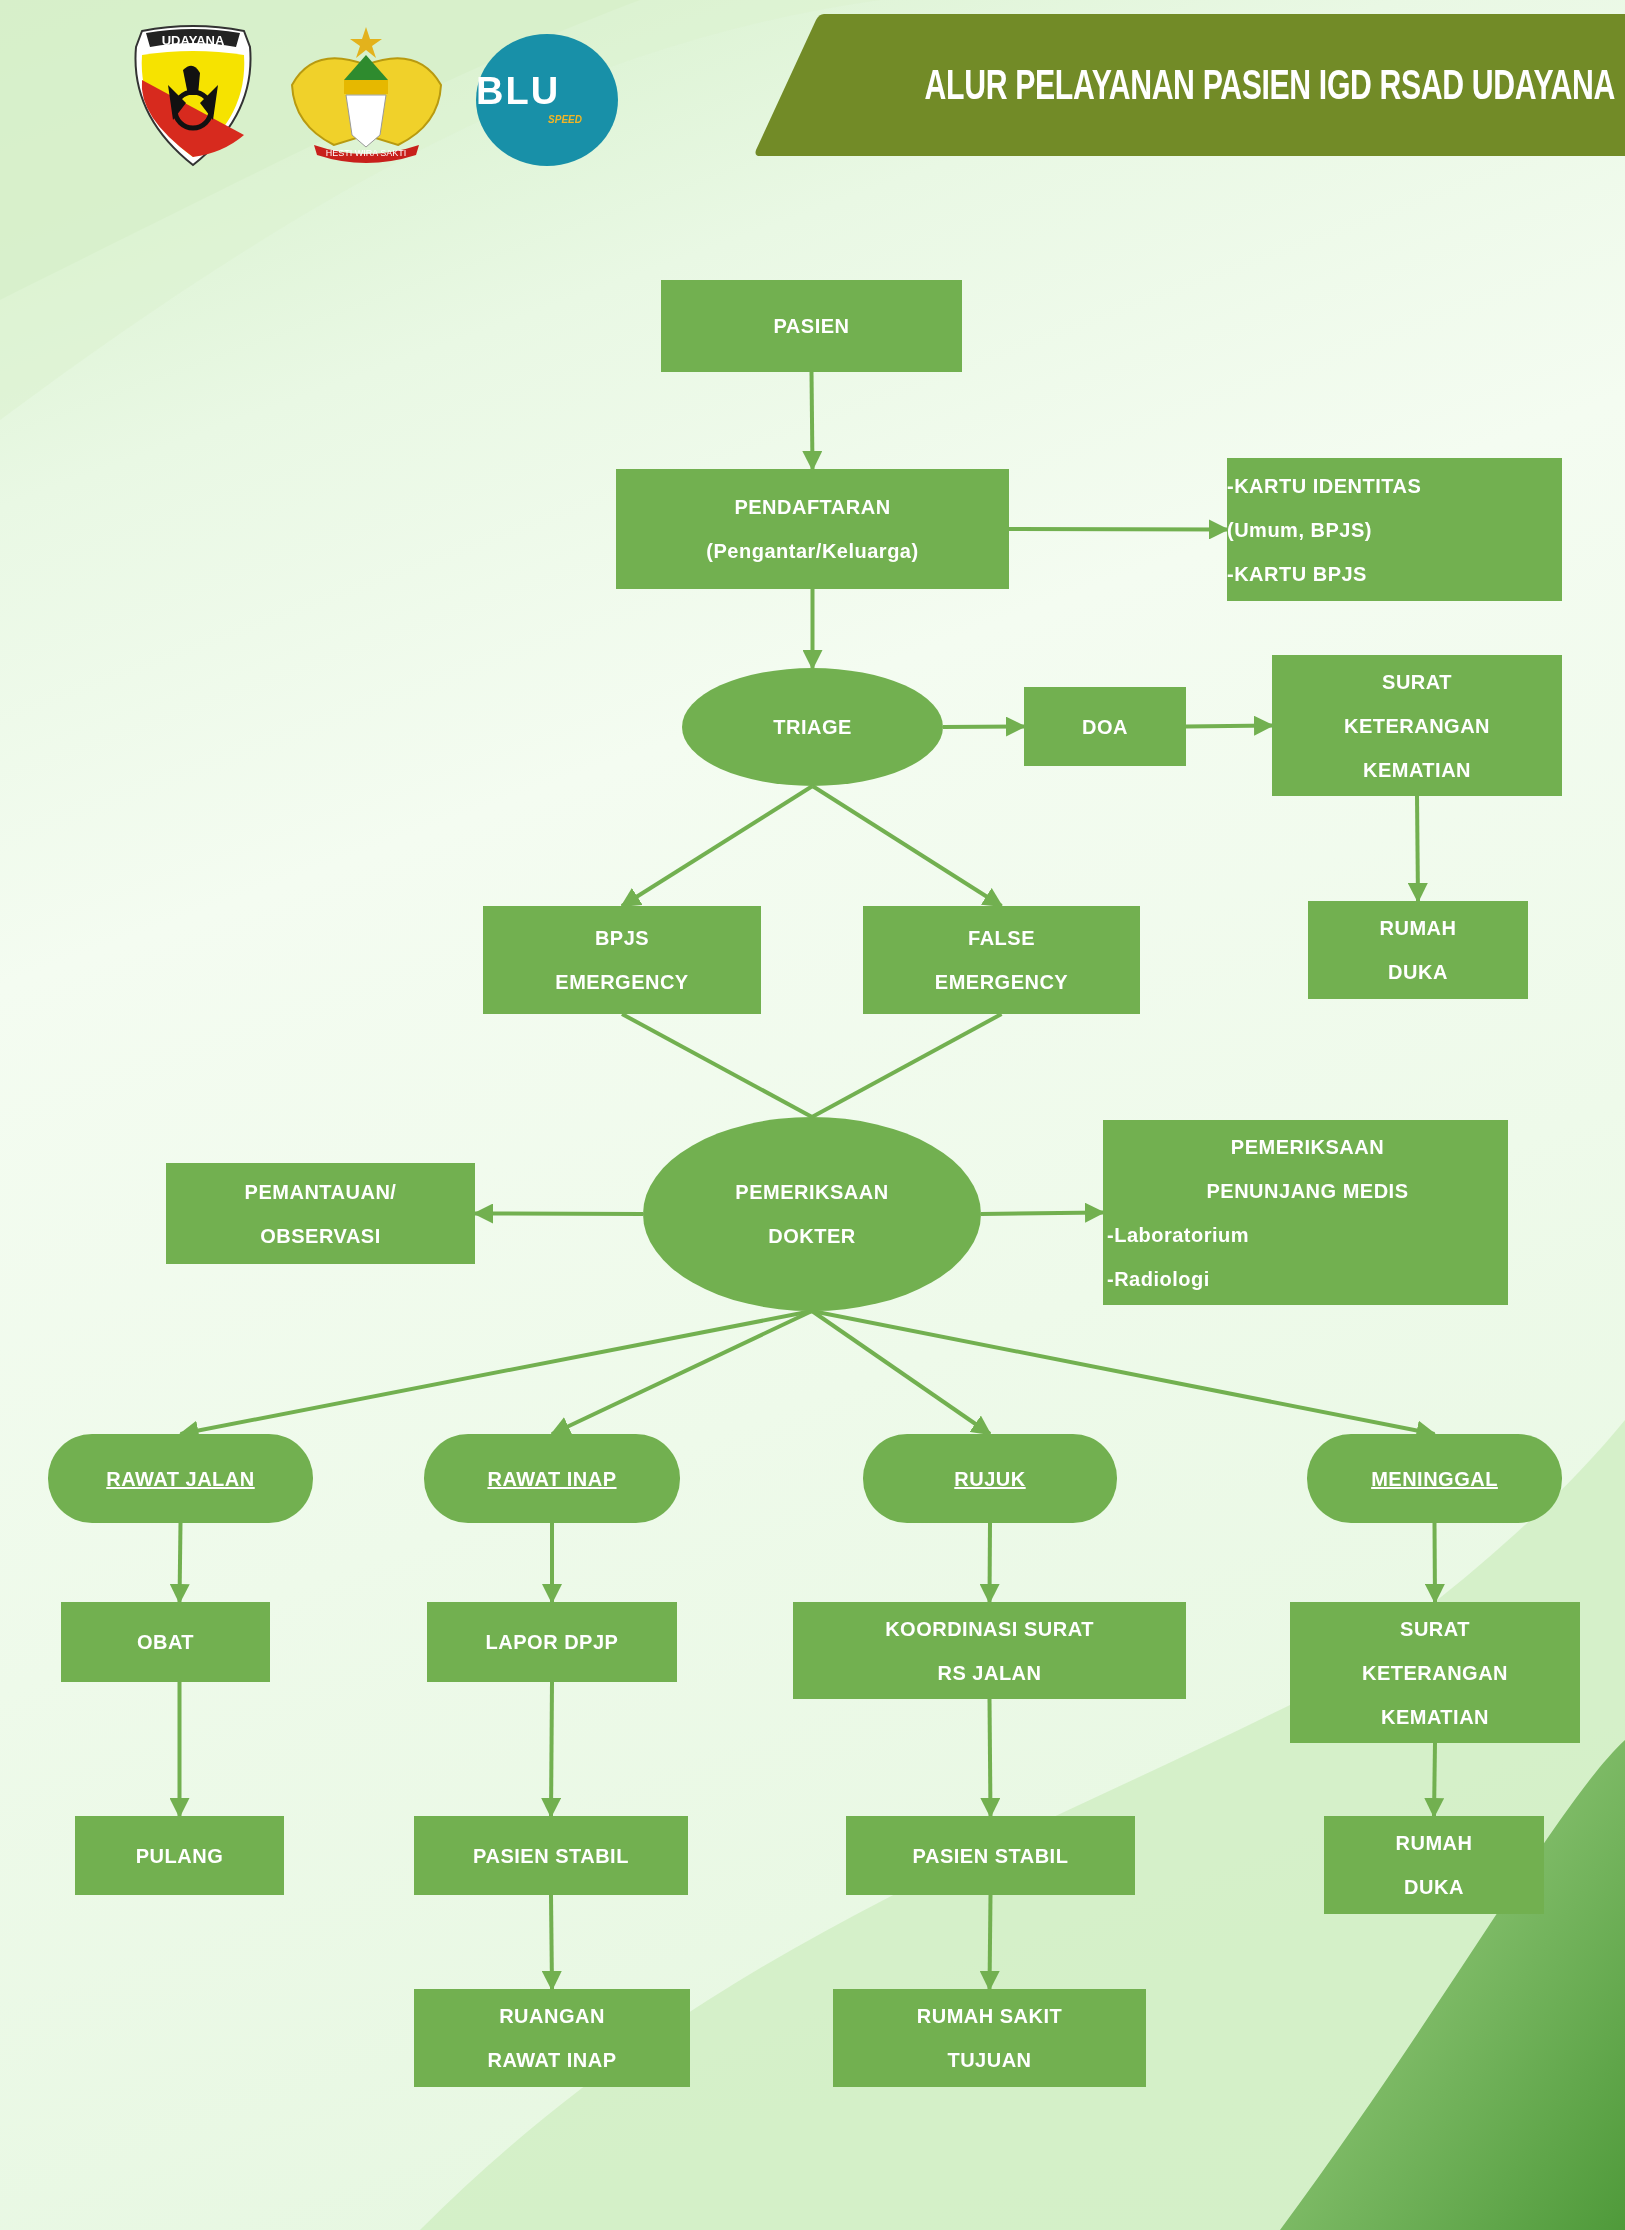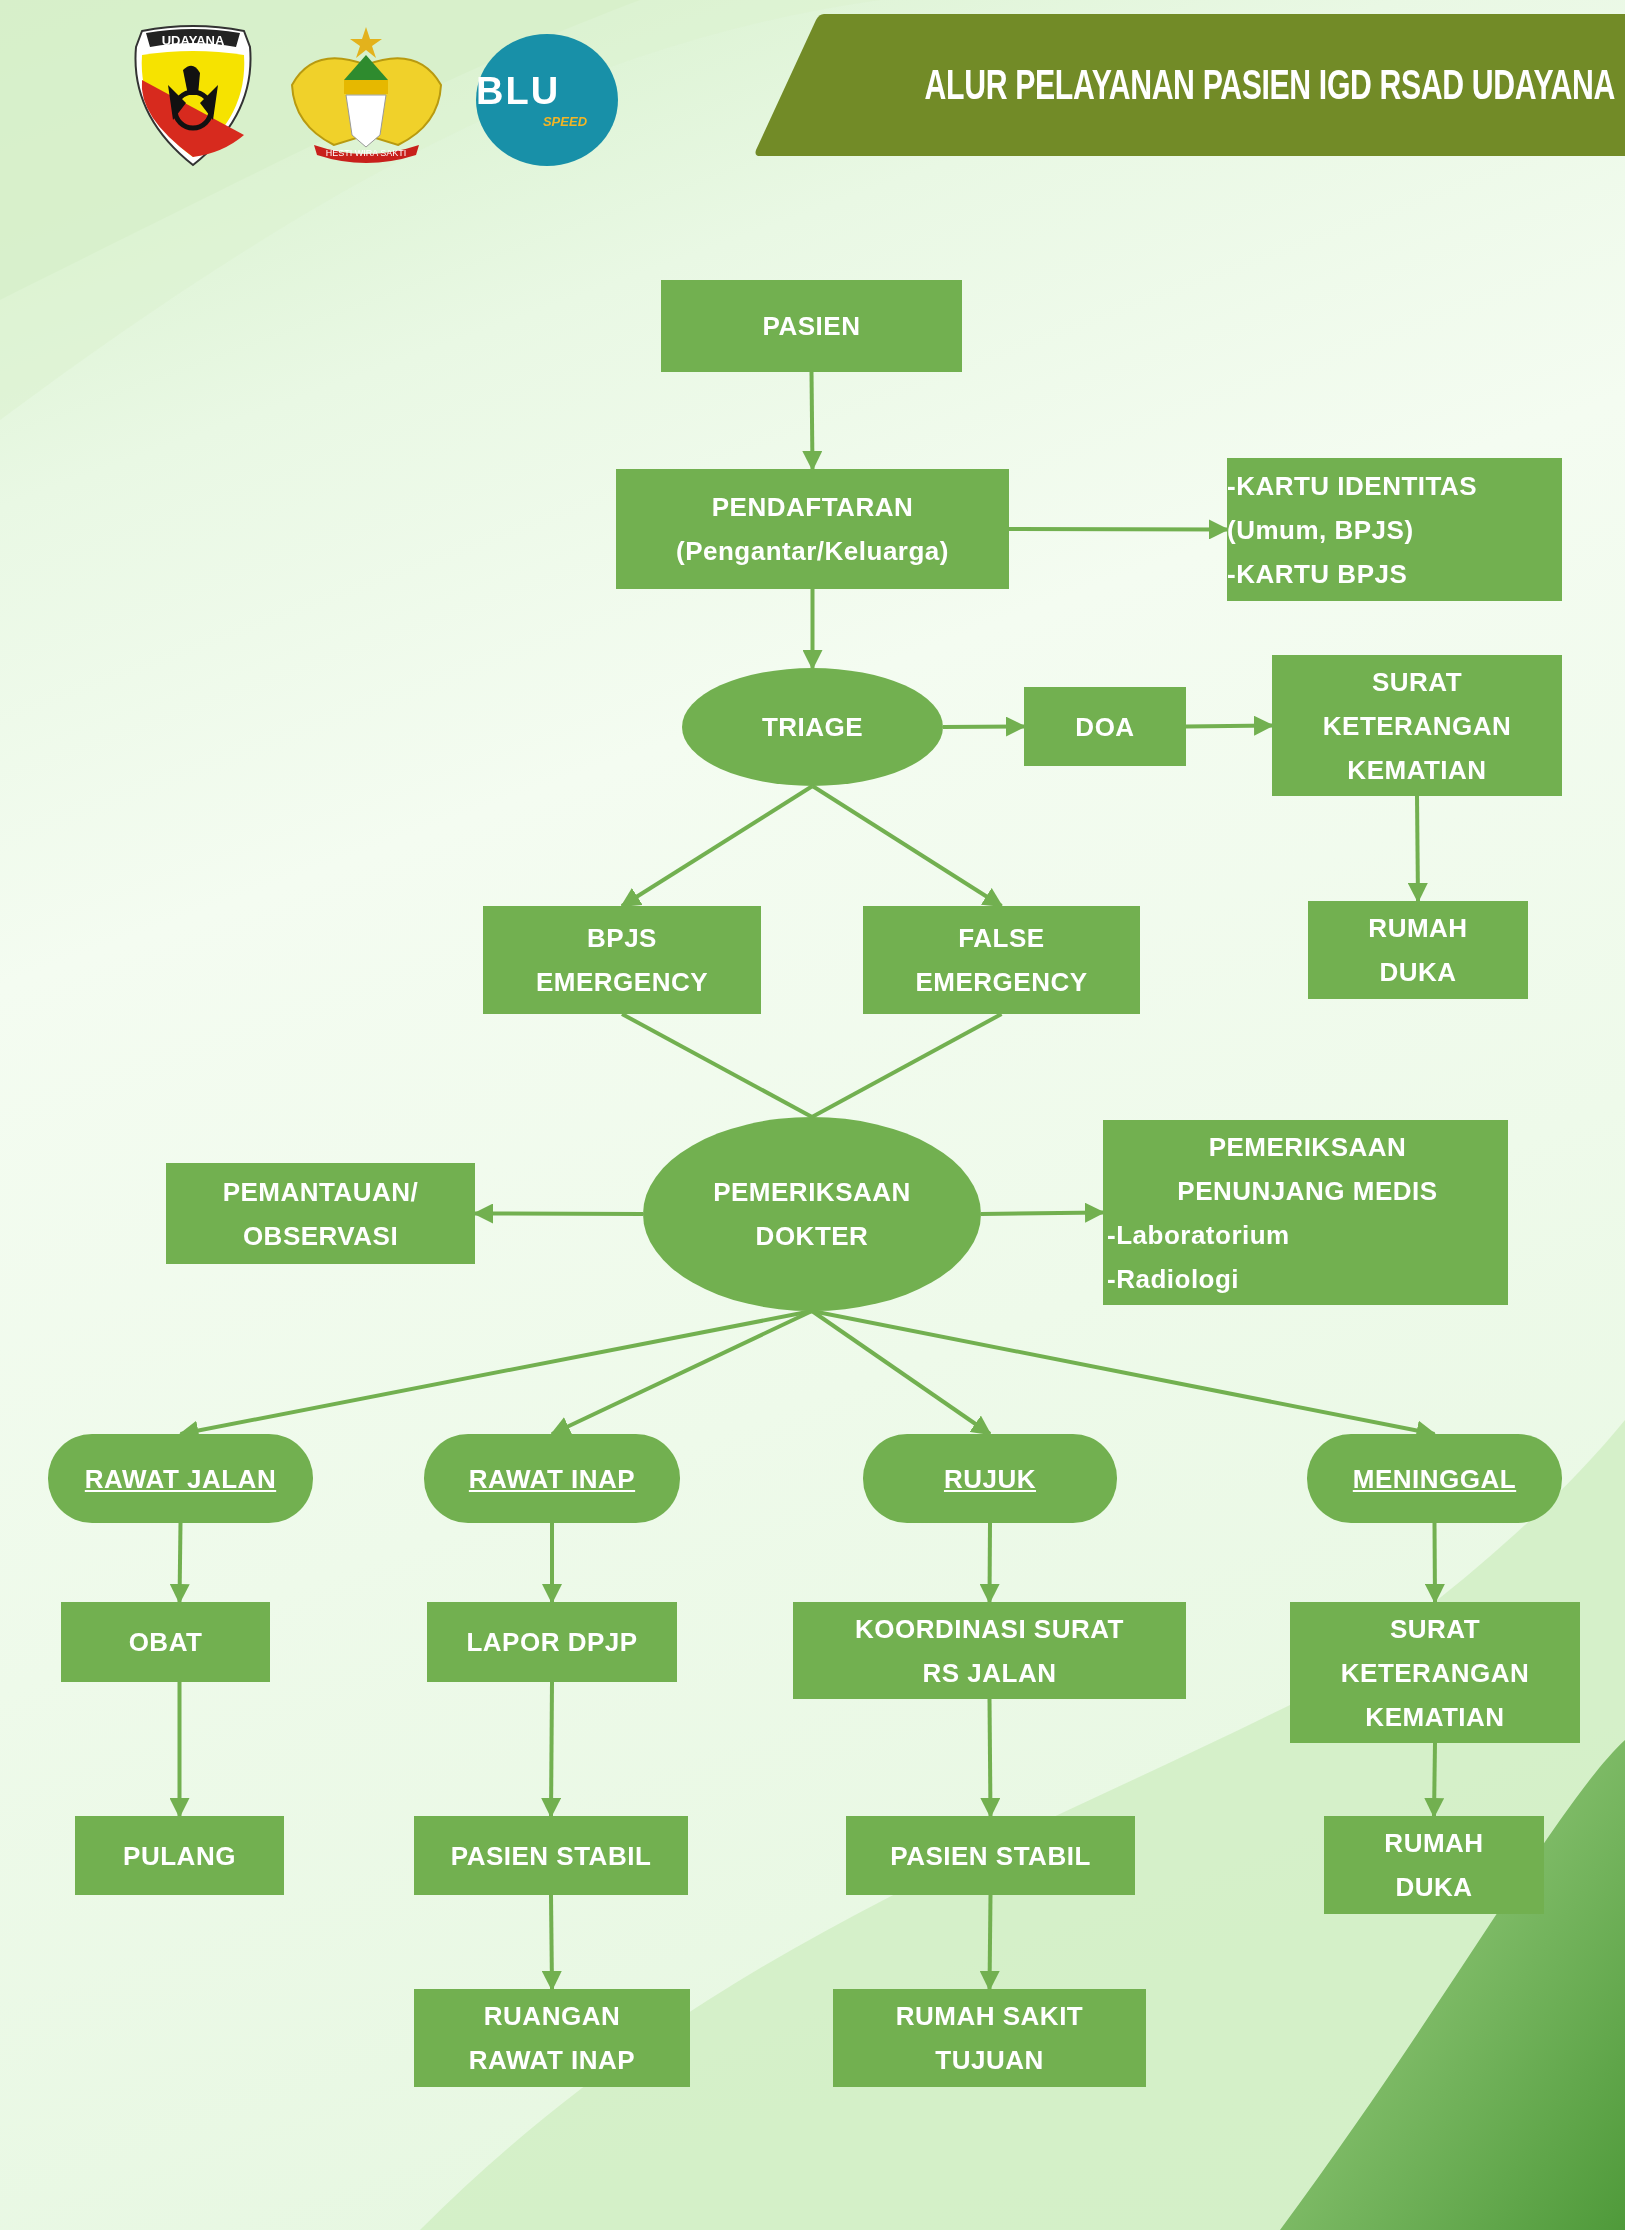--- a/index.html
+++ b/index.html
@@ -2,21 +2,21 @@
 <html><head>
 <meta charset="utf-8">
 <style>
   html, body { margin:0; padding:0; }
   body { width:1625px; height:2230px; position:relative; overflow:hidden;
     font-family:"Liberation Sans", sans-serif;
     background: linear-gradient(160deg, #d2efc6 0%, #e9f8e4 18%, #f4fcf1 35%, #eefaea 60%, #e3f6dd 100%); }
   .bg-layer { position:absolute; inset:0; pointer-events:none; }
   .node { position:absolute; background:#72b050; color:#fff; font-weight:bold;
     display:flex; flex-direction:column; align-items:center; justify-content:center;
-    text-align:center; font-size:26px; line-height:44px; letter-spacing:0.5px; box-sizing:border-box; }
+    text-align:center; font-size:20px; line-height:44px; letter-spacing:0.5px; box-sizing:border-box; }
   .node.left { align-items:flex-start; text-align:left; }
   .ellipse { border-radius:50%; }
   .pill { border-radius:44px;text-decoration:underline; }
   .node span { display:block; white-space:nowrap; }
   .node.left .c { align-self:center; }
   svg.edges { position:absolute; left:0; top:0; }
   .banner { position:absolute; left:754px; top:14px; width:871px; height:142px; }
   .banner-title { position:absolute; left:100px; right:10px; top:0; bottom:0; display:flex; align-items:center; justify-content:flex-end;
     color:#fff; font-weight:bold; font-size:42px; letter-spacing:-0.5px; transform:scaleX(0.72); transform-origin:right center; white-space:nowrap; }
   .logo { position:absolute; }
@@ -51,21 +51,21 @@
   <polygon points="82,2 86,14 98,14 88,21 92,33 82,25 72,33 76,21 66,14 78,14" fill="#e3b21c"></polygon>
   <path d="M82,40 Q30,20 8,60 Q10,100 50,120 L82,110 L114,120 Q155,100 157,60 Q134,20 82,40 Z" fill="#f0d12a" stroke="#b89a10" stroke-width="2"></path>
   <path d="M60,55 L82,30 L104,55 Z" fill="#2e8b2e"></path>
   <rect x="60" y="55" width="44" height="14" fill="#e6b800"></rect>
   <path d="M62,70 L102,70 L96,110 L82,122 L68,110 Z" fill="#fff" stroke="#999"></path>
   <path d="M30,120 Q82,138 135,120 L132,130 Q82,146 33,130 Z" fill="#c8201b"></path>
   <text x="82" y="131" text-anchor="middle" font-size="9" fill="#fff" font-family="Liberation Sans, sans-serif">HESTI WIRA SAKTI</text>
 </svg>
 <div class="logo" style="left:476px;top:34px;width:142px;height:132px;border-radius:50%;background:#1890a8;">
   <div style="position:absolute;left:0;right:0;top:36px;color:#fff;font-weight:bold;font-size:38px;letter-spacing:2px;">BLU</div>
-  <div style="position:absolute;left:36px;right:0;top:80px;text-align:center;color:#f2b526;font-style:italic;font-weight:bold;font-size:13px;">SPEED</div>
+  <div style="position:absolute;left:36px;right:0;top:80px;text-align:center;color:#f2b526;font-style:italic;font-weight:bold;font-size:10px;">SPEED</div>
 </div>
 
 <div class="banner">
   <svg width="871" height="142" viewBox="0 0 871 142" style="position:absolute;left:0;top:0">
     <path d="M70,0 L871,0 L871,142 L6,142 Q0,142 2,136 L62,6 Q65,0 70,0 Z" fill="#728b27"></path>
   </svg>
   <div class="banner-title">ALUR PELAYANAN PASIEN IGD RSAD UDAYANA</div>
 </div>
 
 <svg class="edges" id="edges" width="1625" height="2230" viewBox="0 0 1625 2230">

